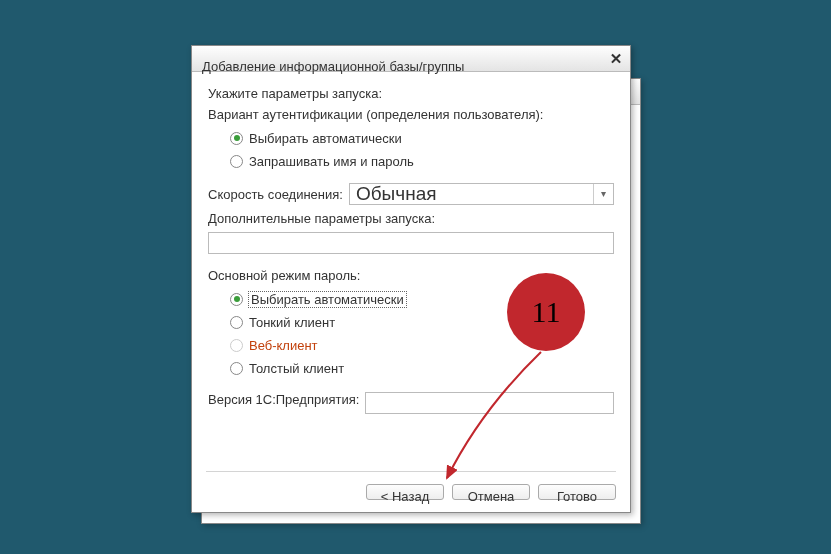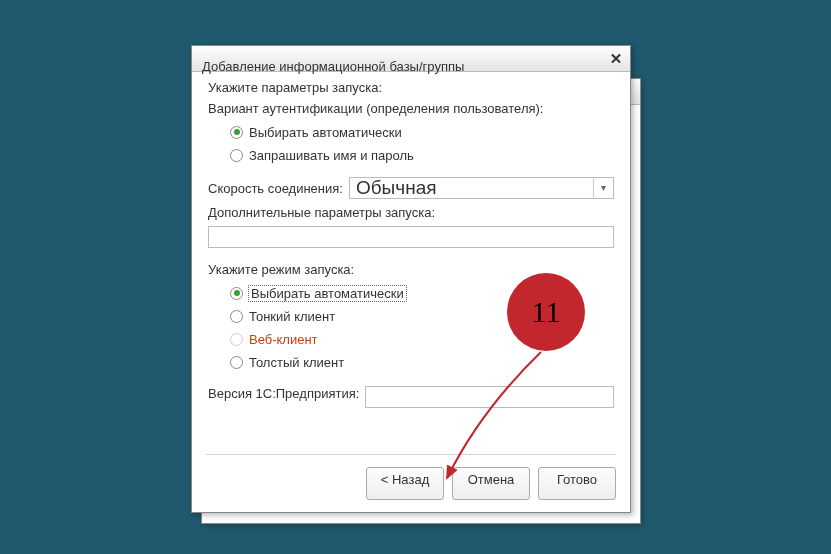--- a/index.html
+++ b/index.html
@@ -74,21 +74,21 @@
     width: 20px;
     height: 20px;
     text-align: center;
     line-height: 20px;
     font-weight: bold;
     font-size: 15px;
     color: #333;
     cursor: pointer;
   }
   .content {
-    padding: 8px 16px 6px 16px;
+    padding: 14px 16px 6px 16px;
   }
   .label-line { margin-bottom: 6px; }
   .radio-group { padding-left: 22px; }
   .radio-row {
     display: flex;
     align-items: center;
     margin: 3px 0;
     height: 20px;
   }
   .radio {
@@ -174,21 +174,21 @@
     right: 0;
     padding: 0 14px;
   }
   .button-row {
     display: flex;
     justify-content: flex-end;
     gap: 8px;
   }
   .btn {
     min-width: 78px;
-    height: 33px;
+    height: 16px;
     border: 1px solid #aaa;
     background: linear-gradient(#fdfdfd,#eee);
     border-radius: 3px;
     text-align: center;
     line-height: 24px;
     font-size: 13px;
     color: #333;
     cursor: pointer;
     padding: 0 10px;
   }
@@ -249,21 +249,21 @@
       <span class="fld-label">Скорость соединения:</span>
       <div class="select">
         <div class="select-value">Обычная</div>
         <div class="select-arrow">▾</div>
       </div>
     </div>
 
     <div class="label-line">Дополнительные параметры запуска:</div>
     <div class="text-input"></div>
 
-    <div class="label-line section-gap">Укажите режим запуска:</div>
+    <div class="label-line section-gap">Основной режим пароль:</div>
     <div class="radio-group">
       <div class="radio-row">
         <span class="radio checked"></span>
         <span class="radio-label focused">Выбирать автоматически</span>
       </div>
       <div class="radio-row">
         <span class="radio"></span>
         <span class="radio-label">Тонкий клиент</span>
       </div>
       <div class="radio-row">

